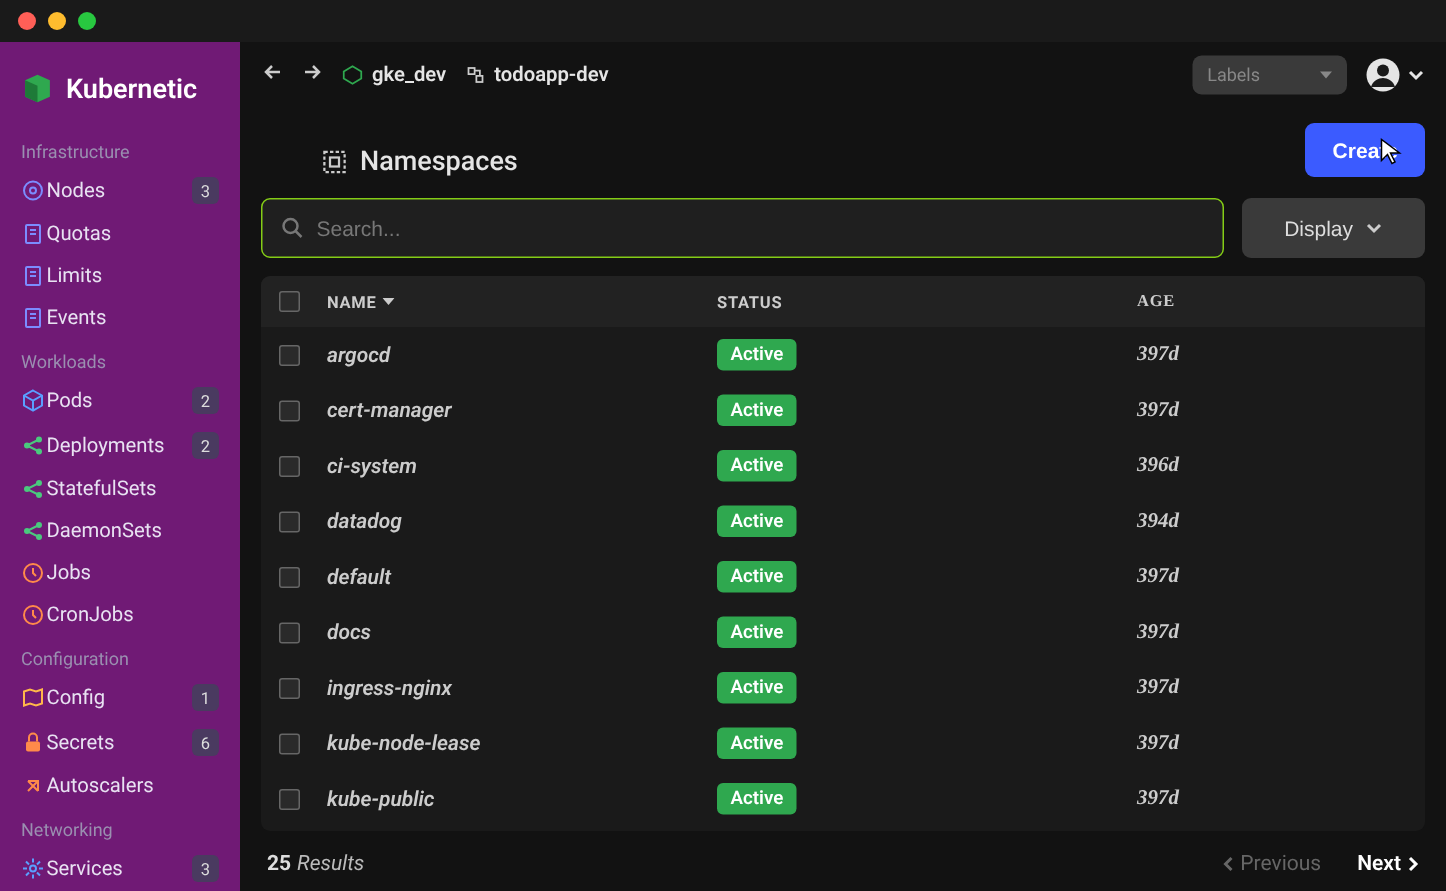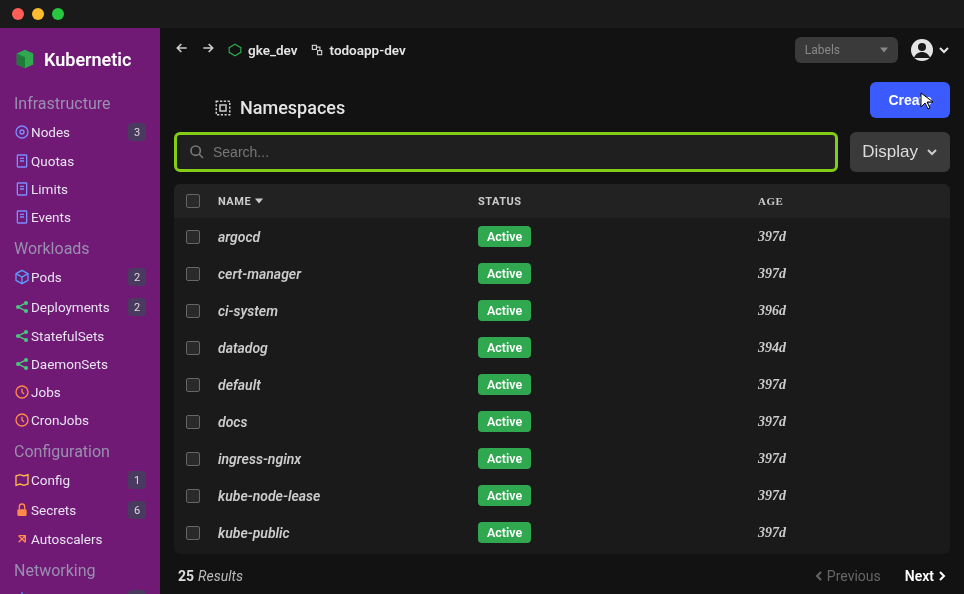--- a/index.html
+++ b/index.html
@@ -43,21 +43,21 @@
     align-items: center;
     gap: 8px;
     padding: 12px 14px 16px;
     font-size: 18px;
     font-weight: 600;
     color: #fff;
   }
   .brand-icon { width: 22px; height: 22px; }
 
   .section-header {
-    font-size: 16px;
+    font-size: 12px;
     color: #9a8fb0;
     padding: 8px 14px 4px;
   }
   .nav-item {
     display: flex;
     align-items: center;
     gap: 1px;
     padding: 6px 14px;
     font-size: 13.5px;
     color: #e8e2f2;
@@ -157,21 +157,21 @@
   }
 
   .toolbar {
     display: flex;
     gap: 12px;
     padding: 0 14px 12px;
   }
   .search-box {
     flex: 1;
     background: #1f1f1f;
-    border: 3px solid #84cc16;
+    border: 1px solid #84cc16;
     border-radius: 6px;
     display: flex;
     align-items: center;
     padding: 0 12px;
     height: 40px;
   }
   .search-box input {
     flex: 1;
     background: transparent;
     border: none;
@@ -179,23 +179,23 @@
     color: #ddd;
     font-size: 14px;
     margin-left: 8px;
   }
   .search-box input::placeholder { color: #777; }
   .display-btn {
     background: #3a3a3a;
     color: #ddd;
     border: none;
     border-radius: 6px;
-    padding: 0 12px;
+    padding: 0 28px;
     height: 40px;
-    font-size: 17px;
+    font-size: 14px;
     display: flex;
     align-items: center;
     gap: 8px;
     cursor: pointer;
   }
 
   .table-container {
     flex: 1;
     margin: 0 14px;
     background: #1a1a1a;

